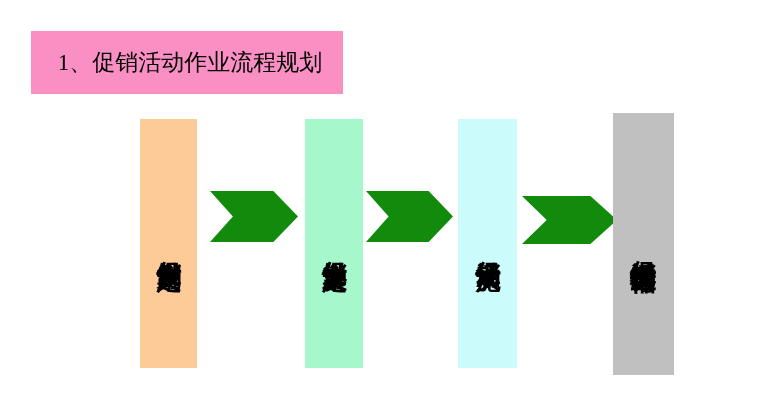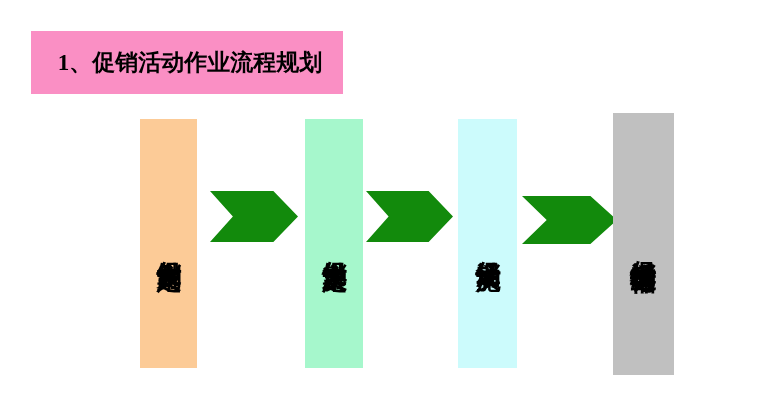--- a/index.html
+++ b/index.html
@@ -27,21 +27,21 @@
     top: 31px;
     width: 312px;
     height: 63px;
     background: #fa8fc4;
     display: flex;
     align-items: center;
     justify-content: center;
   }
   #title-text {
     font-family: "Liberation Serif", "DejaVu Serif", serif;
-    font-weight: bold;
+    font-weight: normal;
     font-size: 23px;
     line-height: 1;
     color: #000000;
     letter-spacing: 0px;
     white-space: nowrap;
     padding-left: 6px;
   }
 
   
   .proc-box {

